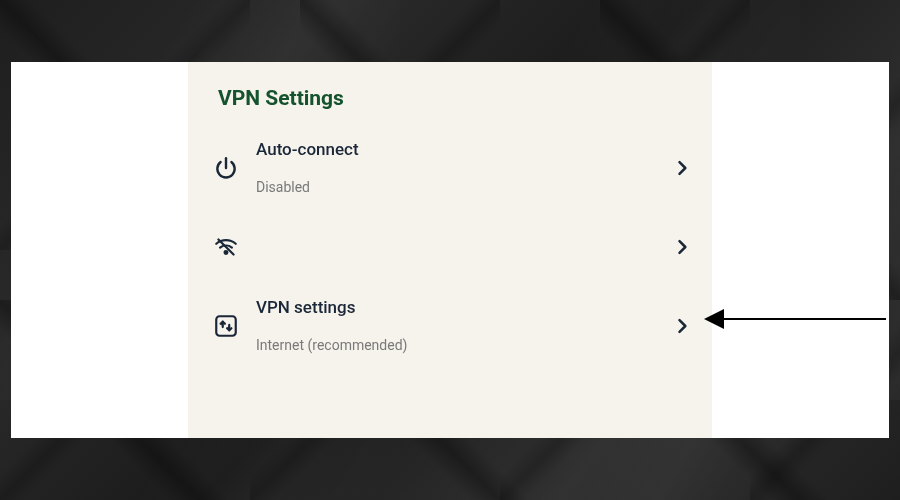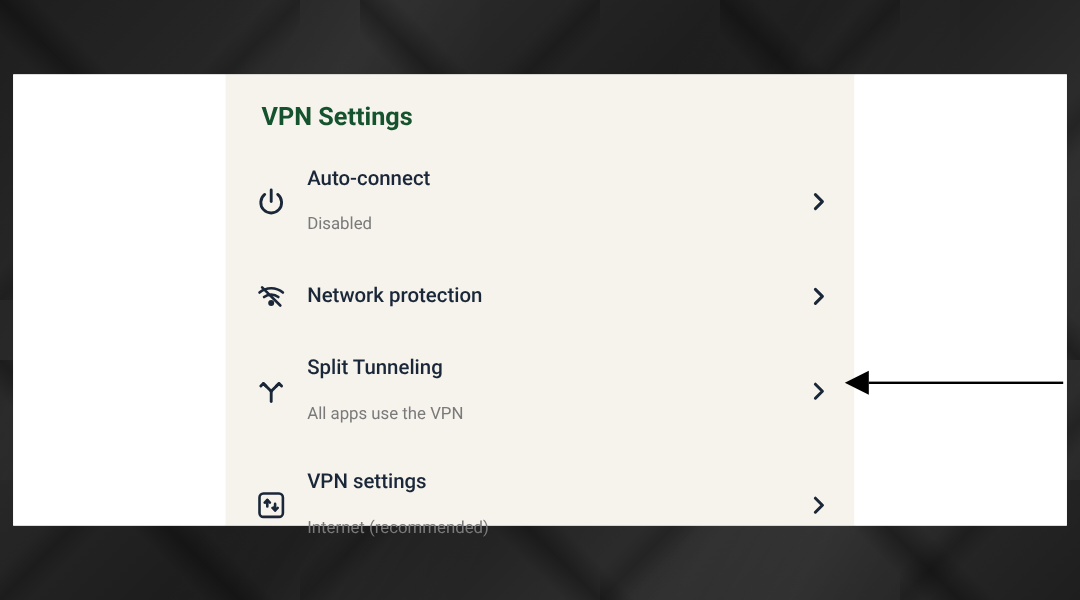--- a/index.html
+++ b/index.html
@@ -148,49 +148,28 @@
     <div class="setting-row">
       <div class="row-icon">
         <svg width="26" height="26" viewBox="0 0 24 24" fill="none" stroke="#1a2738" stroke-width="2" stroke-linecap="round">
           <path d="M3 9a14 14 0 0 1 18 0"></path>
           <path d="M6.5 12.5a9 9 0 0 1 11 0"></path>
           <circle cx="12" cy="17" r="1.3" fill="#1a2738"></circle>
           <line x1="5" y1="5" x2="19" y2="19"></line>
         </svg>
       </div>
       <div class="row-text">
-        <div class="row-title">Network protection</div>
       </div>
       <div class="row-chevron">
         <svg width="20" height="20" viewBox="0 0 24 24" fill="none" stroke="#1a2738" stroke-width="3" stroke-linecap="round" stroke-linejoin="round">
           <polyline points="9 5 16 12 9 19"></polyline>
         </svg>
       </div>
     </div>
 
-    <div class="setting-row">
-      <div class="row-icon">
-        <svg width="26" height="26" viewBox="0 0 24 24" fill="none" stroke="#1a2738" stroke-width="2.2" stroke-linecap="round" stroke-linejoin="round">
-          <path d="M12 20v-8"></path>
-          <path d="M12 12 L6 6"></path>
-          <path d="M12 12 L18 6"></path>
-          <polyline points="4 8 6 6 8 8" fill="#1a2738"></polyline>
-          <polyline points="16 8 18 6 20 8" fill="#1a2738"></polyline>
-        </svg>
-      </div>
-      <div class="row-text">
-        <div class="row-title">Split Tunneling</div>
-        <div class="row-subtitle">All apps use the VPN</div>
-      </div>
-      <div class="row-chevron">
-        <svg width="20" height="20" viewBox="0 0 24 24" fill="none" stroke="#1a2738" stroke-width="3" stroke-linecap="round" stroke-linejoin="round">
-          <polyline points="9 5 16 12 9 19"></polyline>
-        </svg>
-      </div>
-    </div>
 
     <div class="setting-row">
       <div class="row-icon">
         <svg width="26" height="26" viewBox="0 0 24 24" fill="none" stroke="#1a2738" stroke-width="2" stroke-linecap="round" stroke-linejoin="round">
           <rect x="3" y="3" width="18" height="18" rx="3"></rect>
           <path d="M9 13 L9 8 L7 10" fill="#1a2738"></path>
           <path d="M9 8 L11 10" fill="#1a2738"></path>
           <path d="M15 11 L15 16 L13 14" fill="#1a2738"></path>
           <path d="M15 16 L17 14" fill="#1a2738"></path>
         </svg>

